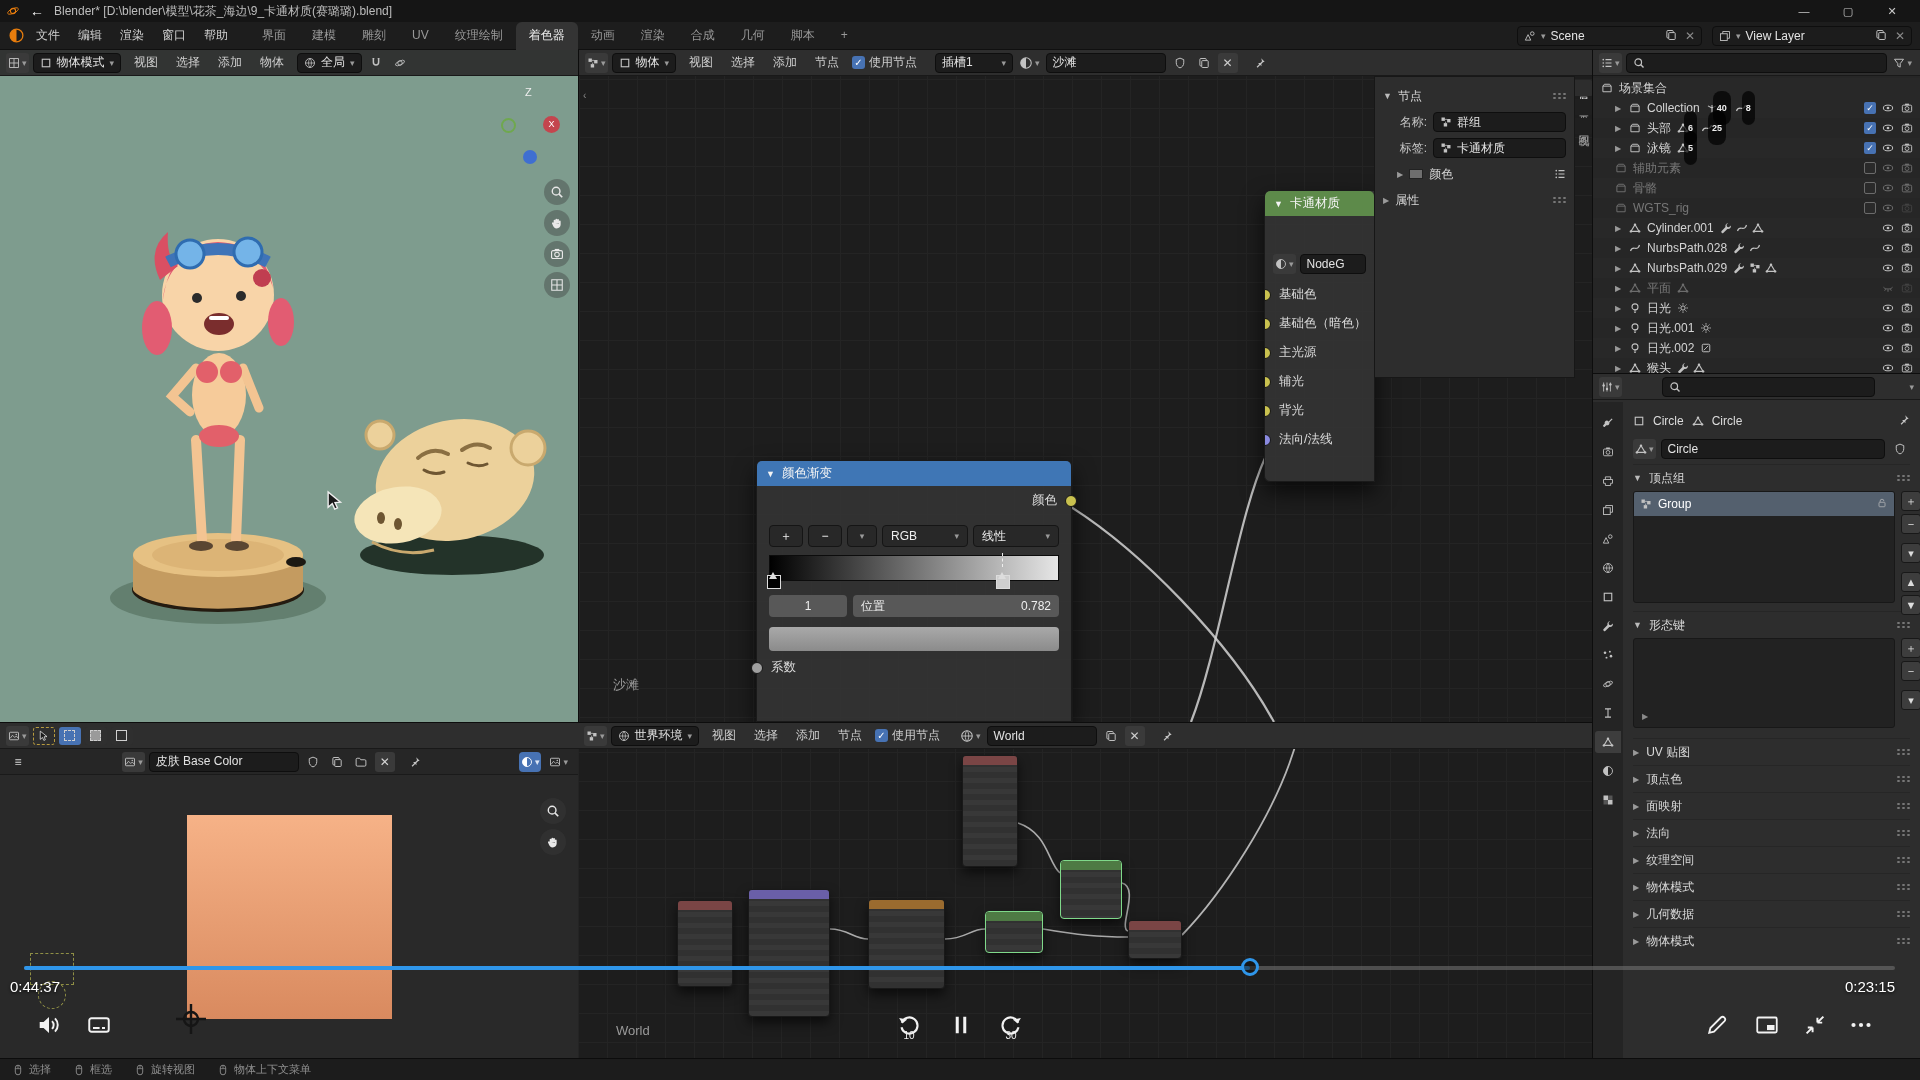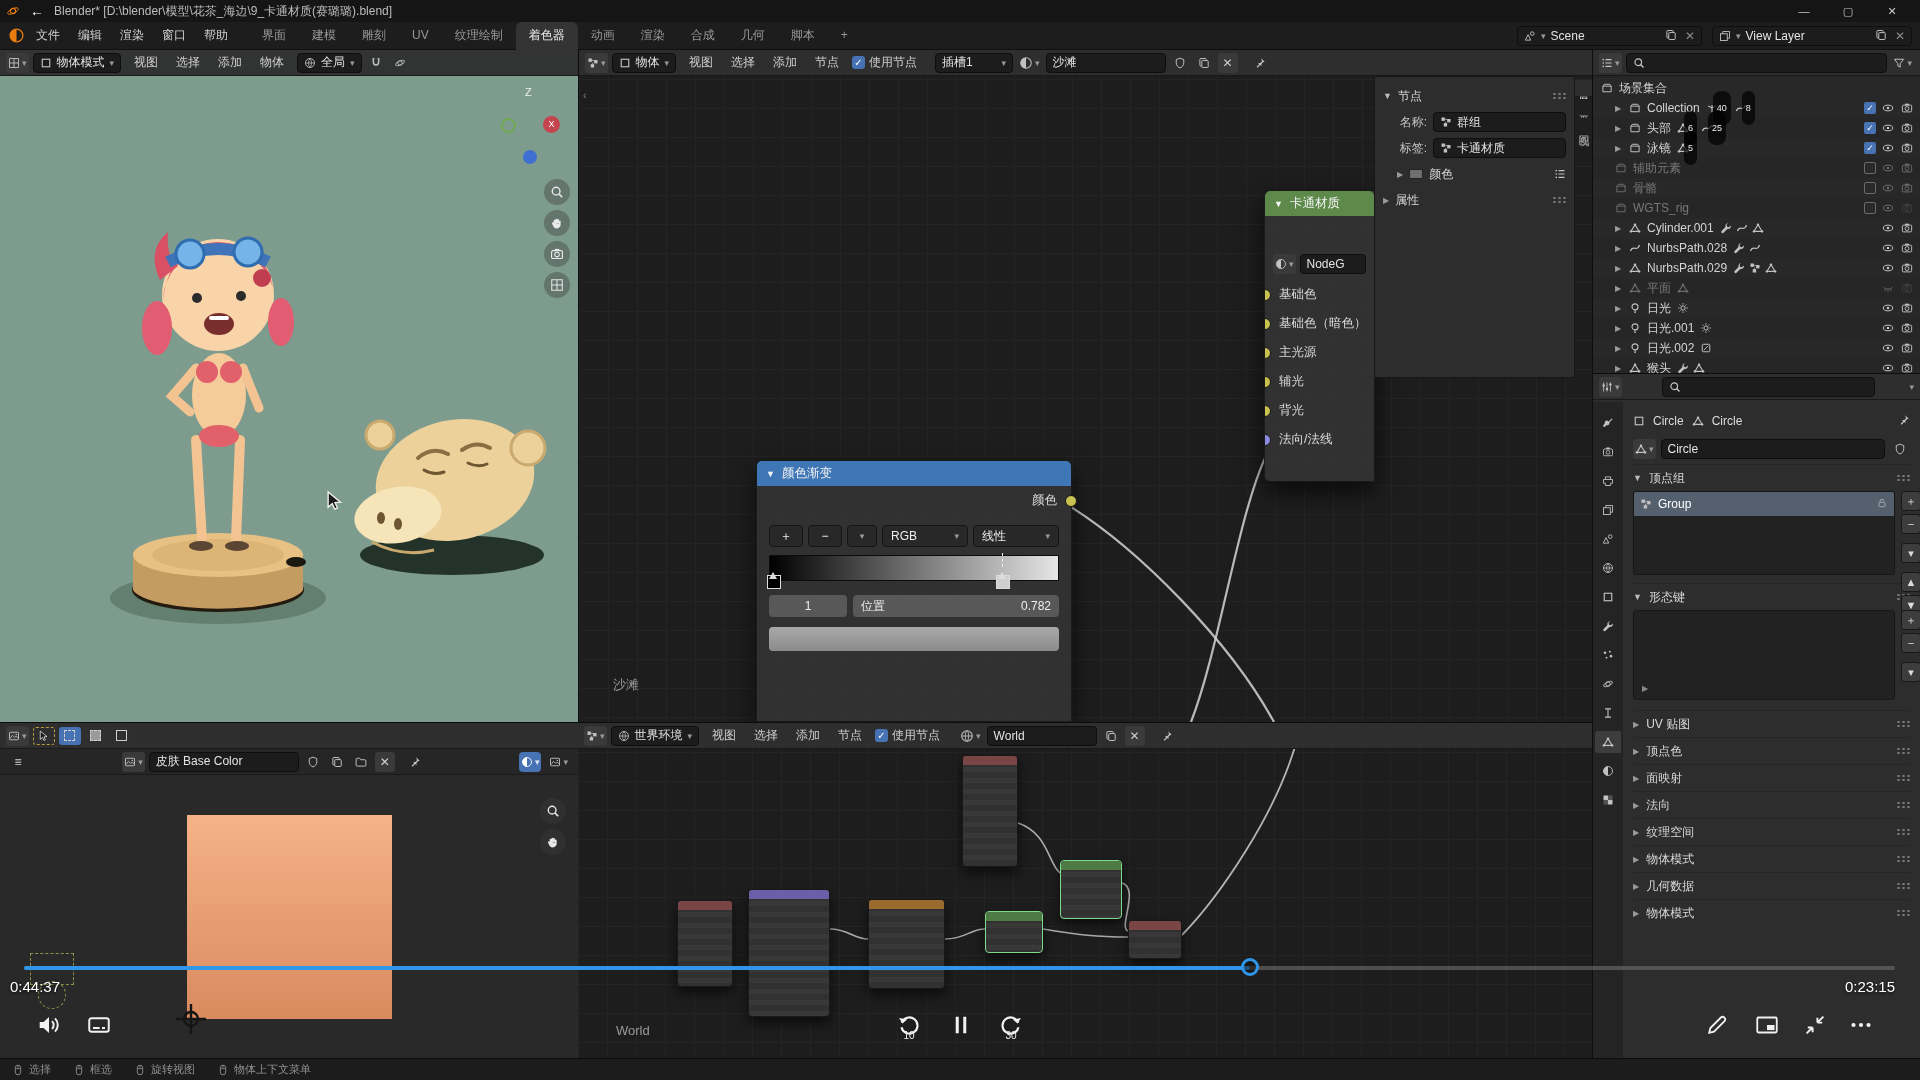--- a/index.html
+++ b/index.html
@@ -75,21 +75,21 @@
 
 .ol{left:1592px;top:50px;width:328px;height:323px;background:#262626;border-left:1px solid #0d0d0d;overflow:hidden}
 .ol .hdr{background:#2e2e2e}
 .orows{position:absolute;top:28px;left:0;right:0}
 .orow{height:20px;display:flex;align-items:center;gap:4px;padding:0 6px 0 22px;color:#d4d4d4}
 .orow.root{padding-left:8px}
 .orow:nth-child(odd){background:#282828}
 .orow.dim .olabel,.orow.dim svg{opacity:.45}
 .oexp{width:10px;color:#9a9a9a;font-size:8px}
 .olabel{margin:0 2px;white-space:nowrap}
-.cnt{background:#000000b0;border-radius:8px;font-size:9px;padding:12px 4px;margin-left:-5px;color:#eee;font-weight:normal}
+.cnt{background:#000000b0;border-radius:8px;font-size:9px;padding:12px 4px;margin-left:-5px;color:#eee;font-weight:bold}
 .osp{flex:1}
 .ochk{width:12px;height:12px;border-radius:2px;font-size:9px;display:flex;align-items:center;justify-content:center;flex:none}
 .ochk.on{background:#4772b3;color:#fff}
 .ochk.off{background:#2a2a2a;border:1px solid #6b6b6b}
 .oact{width:15px;display:flex;justify-content:center;flex:none}
 .dim2{opacity:.4}
 
 .pr{left:1592px;top:373px;width:328px;height:685px;background:#2d2d2d;border-left:1px solid #0d0d0d;border-top:1px solid #0d0d0d;overflow:hidden}
 .pr .hdr{background:#2e2e2e}
 .ptabs{position:absolute;left:0;top:28px;bottom:0;width:30px;background:#242424;display:flex;flex-direction:column;align-items:center;padding-top:10px;gap:7px}
@@ -649,20 +649,24 @@
         <span style="position:absolute;left:calc(78.2% + 6px);top:-2px;height:14px;border-left:1px dashed #eee"></span>
       </div>
       <div style="display:flex;gap:6px;padding:10px 12px 0">
         <span class="btnf" style="width:78px">1</span>
         <span class="btnf" style="flex:1;justify-content:space-between">
           <span>位置</span>
           <span>0.782</span>
         </span>
       </div>
       <div style="margin:10px 12px 0;height:24px;border-radius:4px;background:linear-gradient(#a9a9a9,#8b8b8b)"></div>
+      <div class="nrow" style="margin-top:2px">
+          <span class="sock s-g" style="left:-6px;top:9px"></span>
+          <span>系数</span>
+        </div>
     </div>
 
     <div class="np">
       <div class="nprow">
           <span style="font-size:9px;color:#bbb">▼</span>
           <span>节点</span>
           <span class="grip"></span>
         </div>
       <div class="nprow">
           <span class="nplab">名称:</span>
@@ -1459,21 +1463,21 @@
               <use href="#i-shield"></use>
             </svg>
           </span>
       </div>
       <div class="sect">
           <span style="font-size:9px;color:#bbb">▼</span>
           <span>顶点组</span>
           <span class="grip"></span>
         </div>
       <div style="position:relative;width:262px">
-        <div class="listbox" style="height:84px">
+        <div class="listbox" style="height:112px">
           <div class="listitem">
             <svg class="ic s">
                 <use href="#i-nodes"></use>
               </svg>
             <span>Group</span>
             <span style="margin-left:auto"><svg class="ic s" style="opacity:.7">
                   <use href="#i-lock"></use>
                 </svg></span>
           </div>
         </div>

